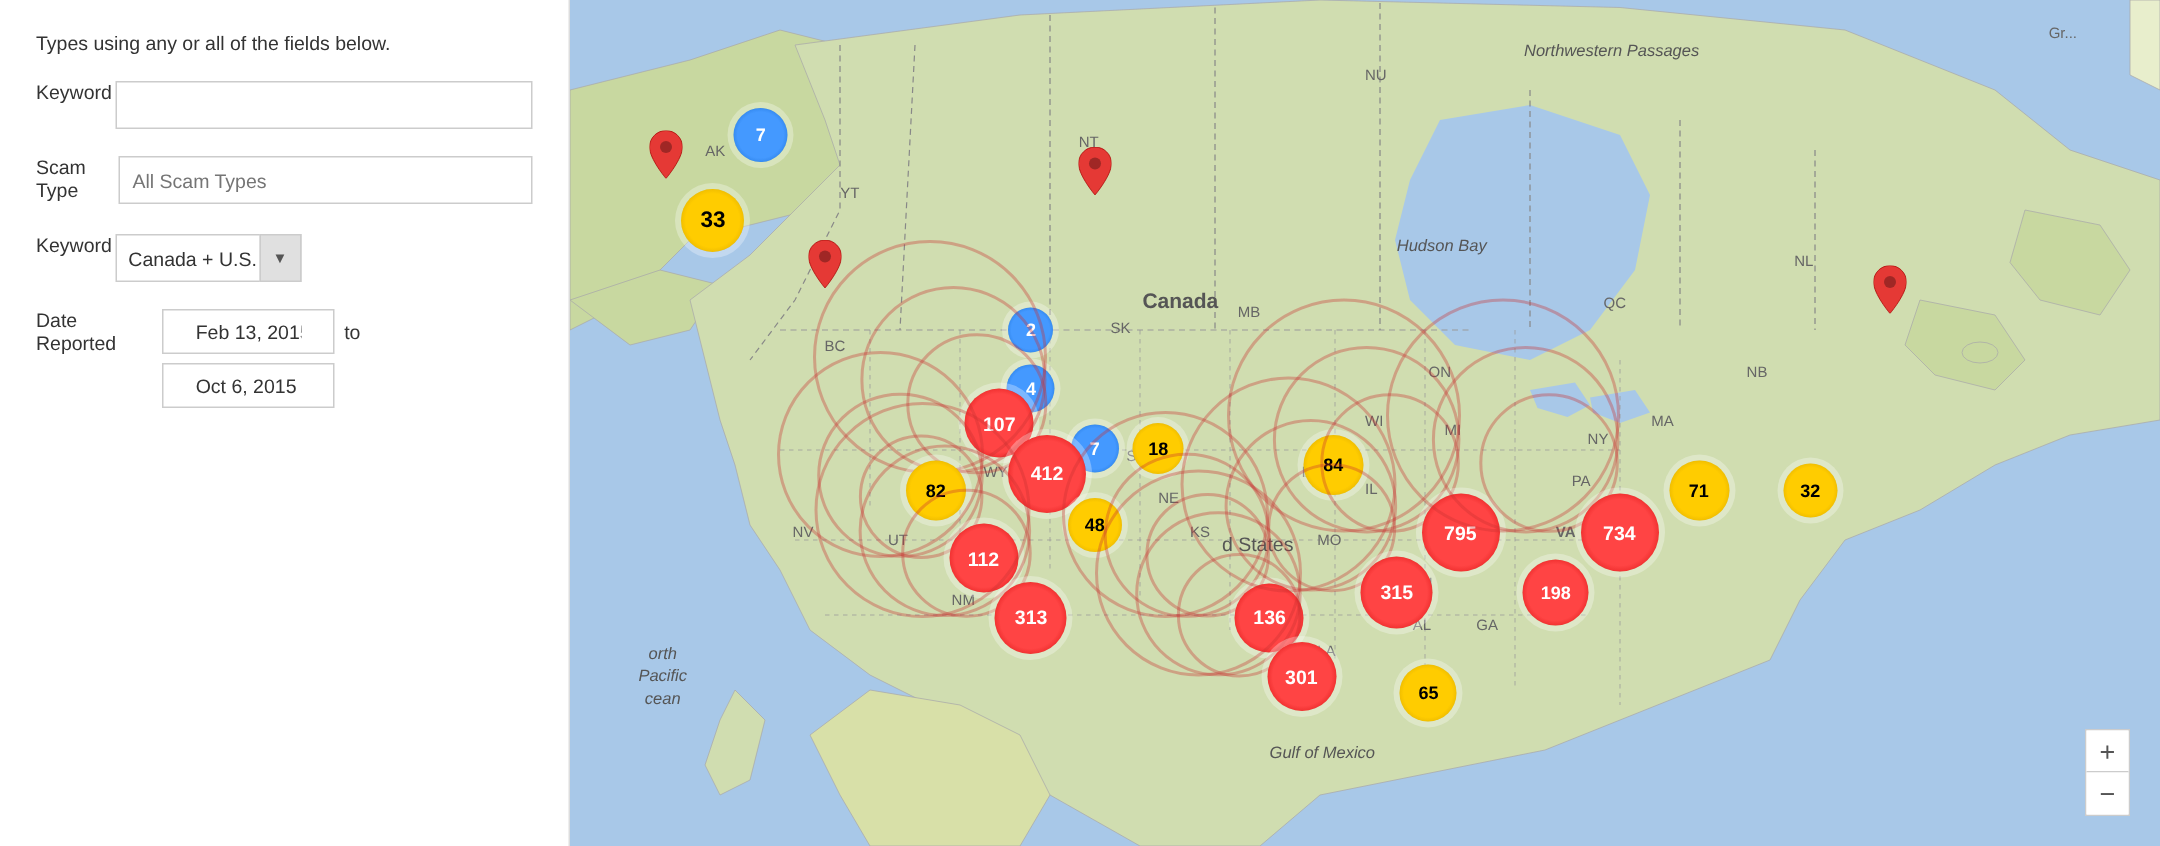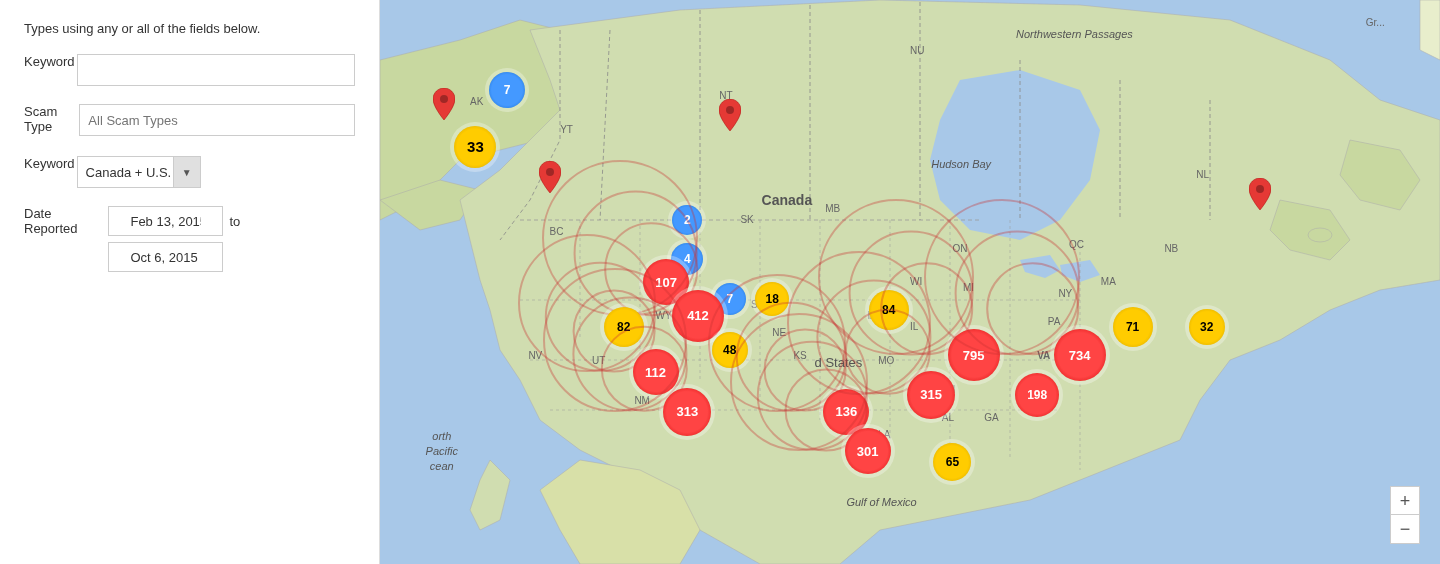--- a/index.html
+++ b/index.html
@@ -294,21 +294,21 @@
 
   <span class="map-label-small" style="top:17%;left:8.5%;">AK</span>
   <span class="map-label-small" style="top:22%;left:17%;">YT</span>
   <span class="map-label-small" style="top:16%;left:32%;">NT</span>
   <span class="map-label-small" style="top:8%;left:50%;">NU</span>
   <span class="map-label-small" style="top:40%;left:16%;">BC</span>
   <span class="map-label-small" style="top:38%;left:28%;">AB</span>
   <span class="map-label-small" style="top:38%;left:34%;">SK</span>
   <span class="map-label-small" style="top:36%;left:42%;">MB</span>
   <span class="map-label-small" style="top:43%;left:54%;">ON</span>
-  <span class="map-label-small" style="top:35%;left:65%;margin-top:42px;">QC</span>
+  <span class="map-label-small" style="top:35%;left:65%;">QC</span>
   <span class="map-label-small" style="top:43%;left:74%;">NB</span>
   <span class="map-label-small" style="top:30%;left:77%;">NL</span>
   <span class="map-label-bold" style="top:34%;left:36%;font-size:14px;color:#555;">Canada</span>
   <span class="map-label" style="top:5%;left:60%;font-size:11px;">Northwestern Passages</span>
   <span class="map-label" style="top:28%;left:52%;font-size:11px;">Hudson Bay</span>
   <span class="map-label-bold" style="top:63%;left:41%;font-size:13px;color:#555;font-weight:normal;">d States</span>
   <span class="map-label" style="top:88%;left:44%;">Gulf of Mexico</span>
   <span class="map-label" style="top:76%;left:3%;text-align:center;width:60px;line-height:1.4;">orth<br>Pacific<br>cean</span>
   <span class="map-label-small" style="top:55%;left:26%;">WY</span>
   <span class="map-label-small" style="top:62%;left:14%;">NV</span>

